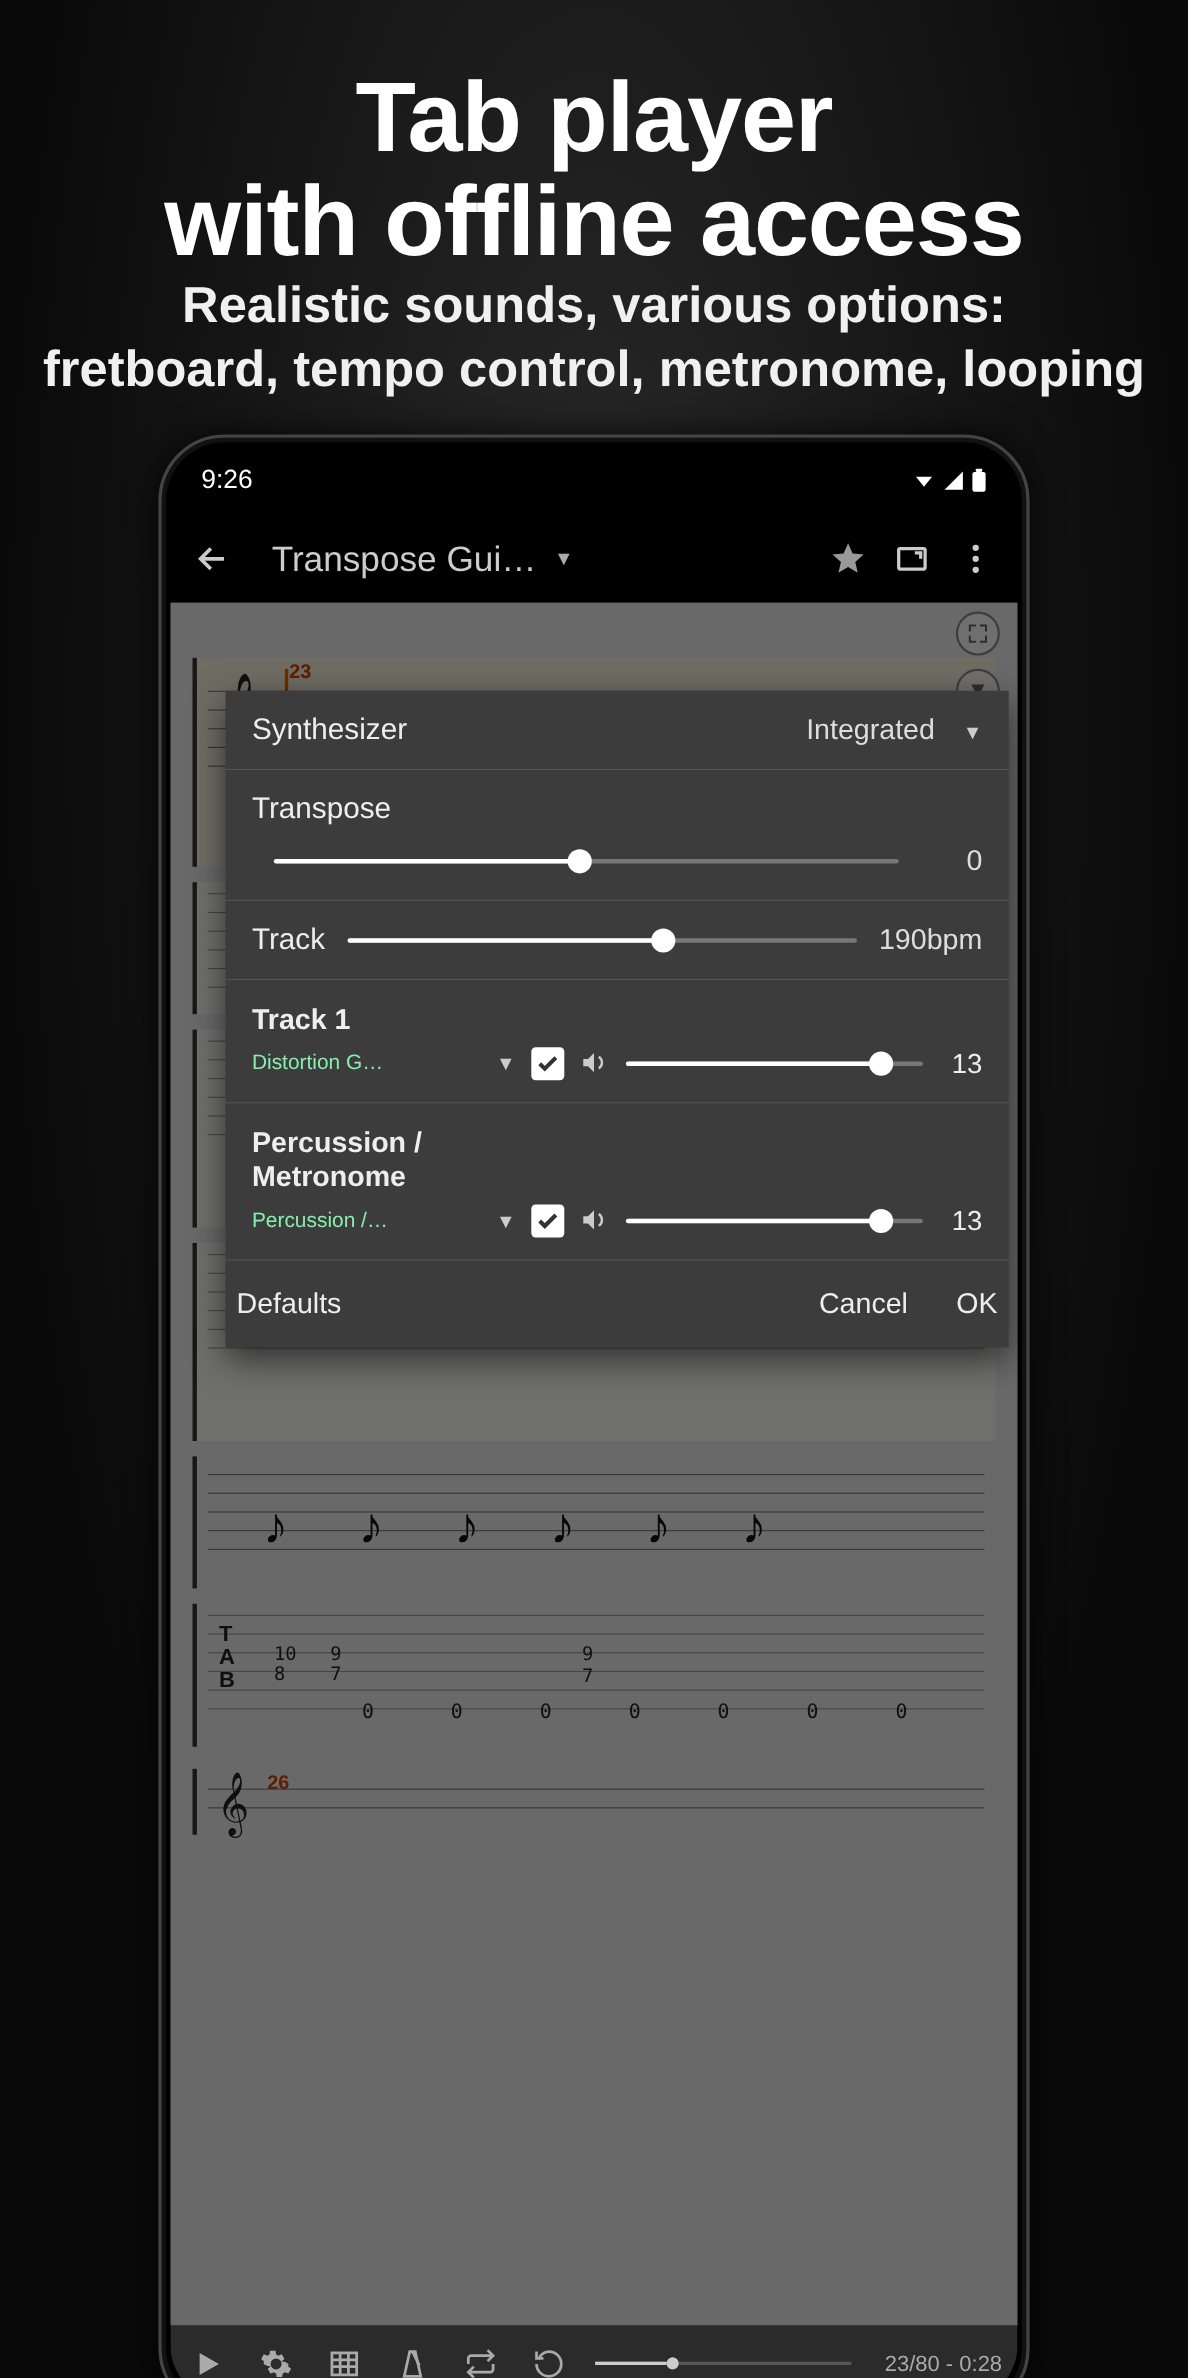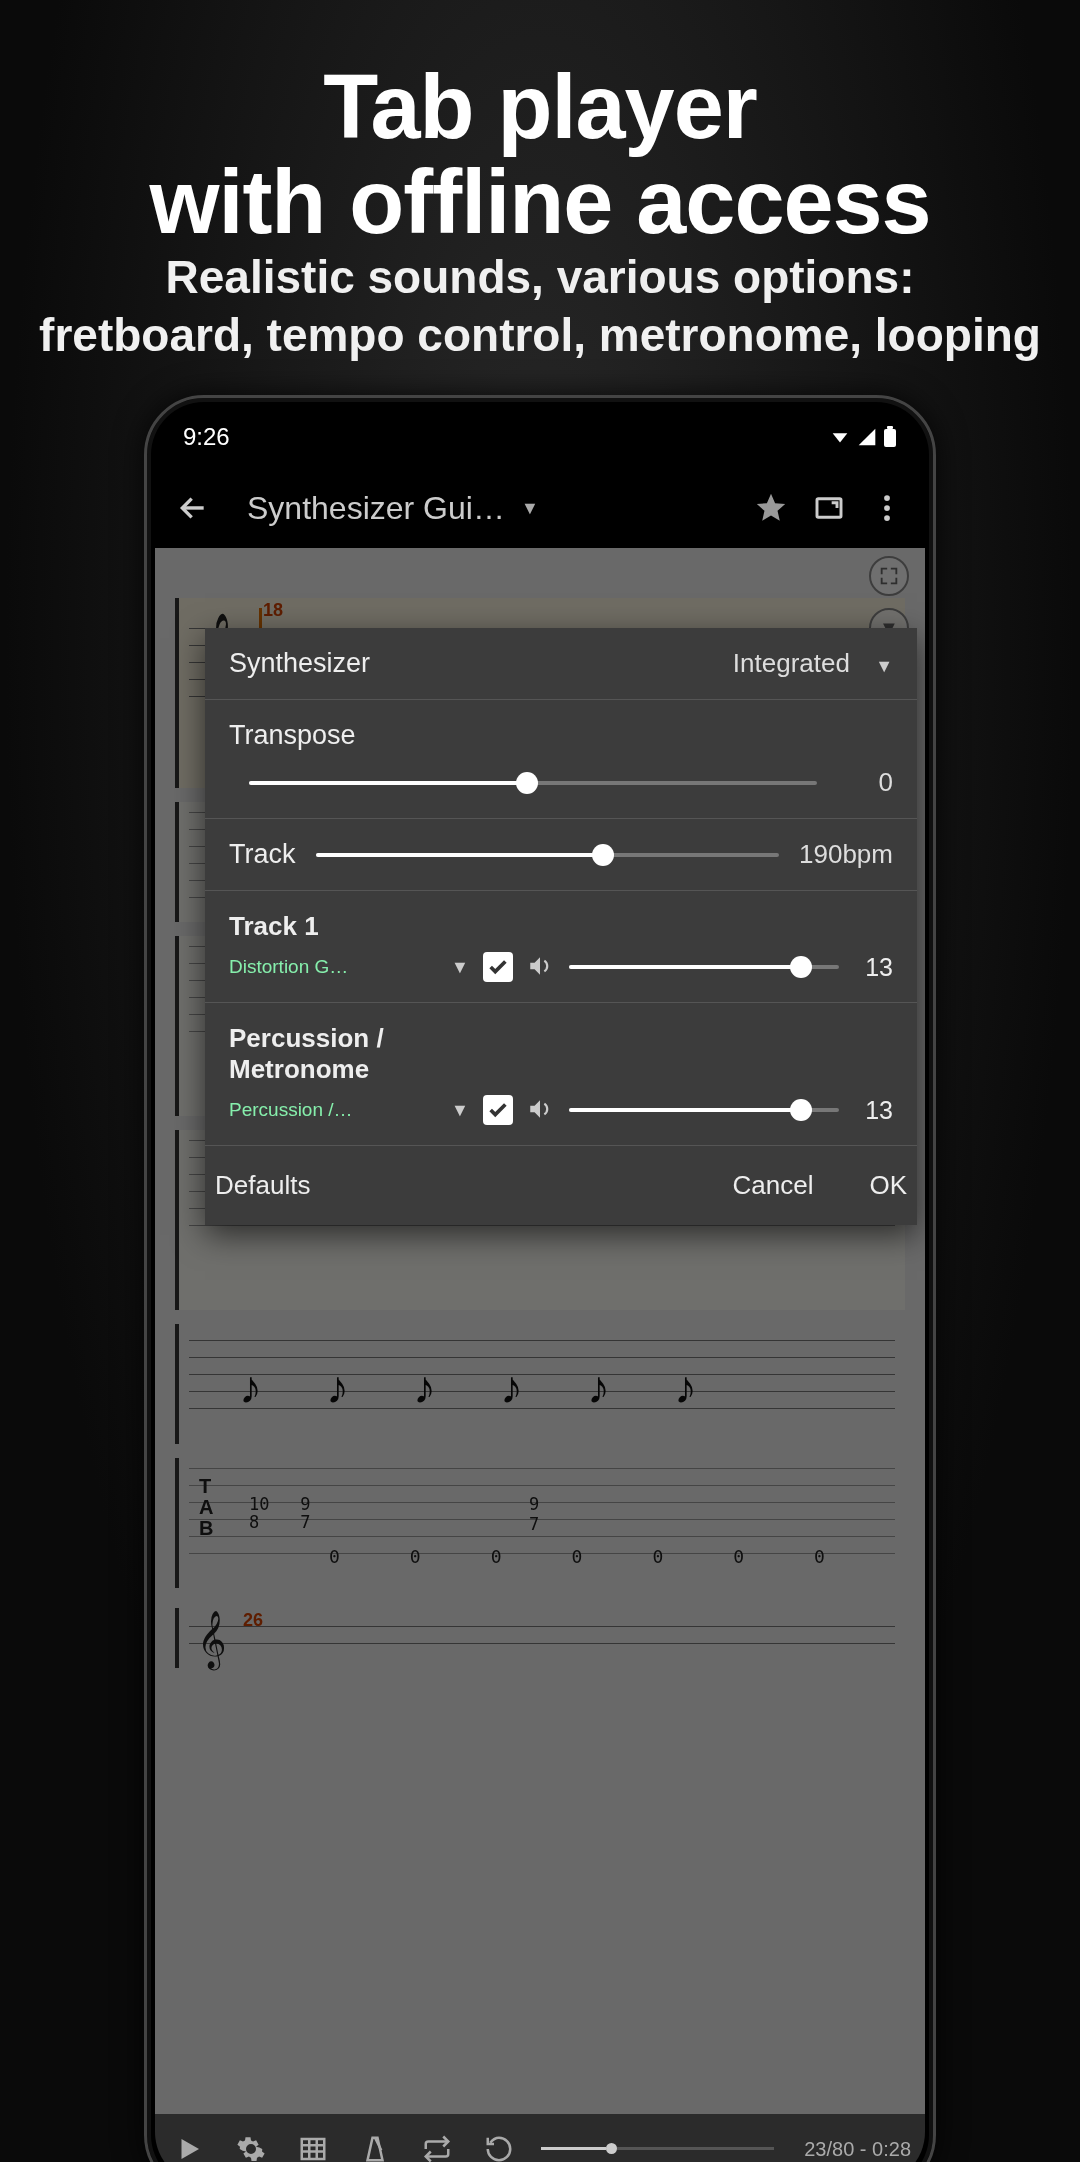--- a/index.html
+++ b/index.html
@@ -174,21 +174,21 @@
   }
   .vol-icon { width:28px; height:28px; color:#ccc; }
   .mini-slider { flex:1; }
   .track-val { width:40px; text-align:right; font-size:25px; }
 
   .dlg-actions {
     display:flex; align-items:center;
     padding: 24px 10px;
   }
   .dlg-actions .spacer { flex:1; }
-  .act-btn { color:#eee; font-size:26px; margin-left:56px; cursor:pointer; }
+  .act-btn { color:#eee; font-size:26px; margin-left:44px; cursor:pointer; }
 
   
   .bottom-bar {
     position:absolute;
     left:0; right:0; bottom:0;
     height: 70px;
     background: #2b2b2b;
     display:flex;
     align-items:center;
     padding: 0 14px;
@@ -236,21 +236,21 @@
       </span>
     </div>
 
     <div class="app-bar">
       <span class="icon-btn">
         <svg width="32" height="32" viewBox="0 0 24 24" fill="none" stroke="#ccc" stroke-width="2.5">
             <path d="M20 12H5"></path>
             <path d="M11 5l-7 7 7 7"></path>
           </svg>
       </span>
-      <span class="app-title">Synthesizer Gui…</span>
+      <span class="app-title">Transpose Gui…</span>
       <span style="color:#aaa;font-size:18px;margin-left:6px;">▼</span>
       <span style="flex:1"></span>
       <span class="icon-btn">
         <svg width="34" height="34" viewBox="0 0 24 24" fill="#999">
             <path d="M12 17.3l-6.2 3.7 1.6-7L2 9.2l7.1-.6L12 2l2.9 6.6 7.1.6-5.4 4.8 1.6 7z"></path>
           </svg>
       </span>
       <span class="icon-btn">
         <svg width="32" height="32" viewBox="0 0 24 24" fill="none" stroke="#ccc" stroke-width="2.2">
             <rect x="3" y="5" width="18" height="14" rx="1"></rect>
@@ -268,21 +268,21 @@
 
     <div class="content-area">
       <div class="float-btn" style="top:8px; right:16px;">
         <svg width="22" height="22" viewBox="0 0 24 24" fill="none" stroke="#666" stroke-width="2">
             <path d="M4 10V4h6M20 14v6h-6M4 14v6h6M20 10V4h-6"></path>
           </svg>
       </div>
       <div class="float-btn" style="top:60px; right:16px;">▼</div>
 
       <div class="staff-block" style="margin-top:50px;">
-        <div class="measure-num">18</div>
+        <div class="measure-num">23</div>
         <div class="play-cursor"></div>
         <div class="staff-lines">
             <div></div>
             <div></div>
             <div></div>
             <div></div>
             <div></div>
           </div>
         <span style="position:absolute;left:18px;top:14px;font-size:68px;color:#222;">𝄞</span>
         <div class="notes-row">

